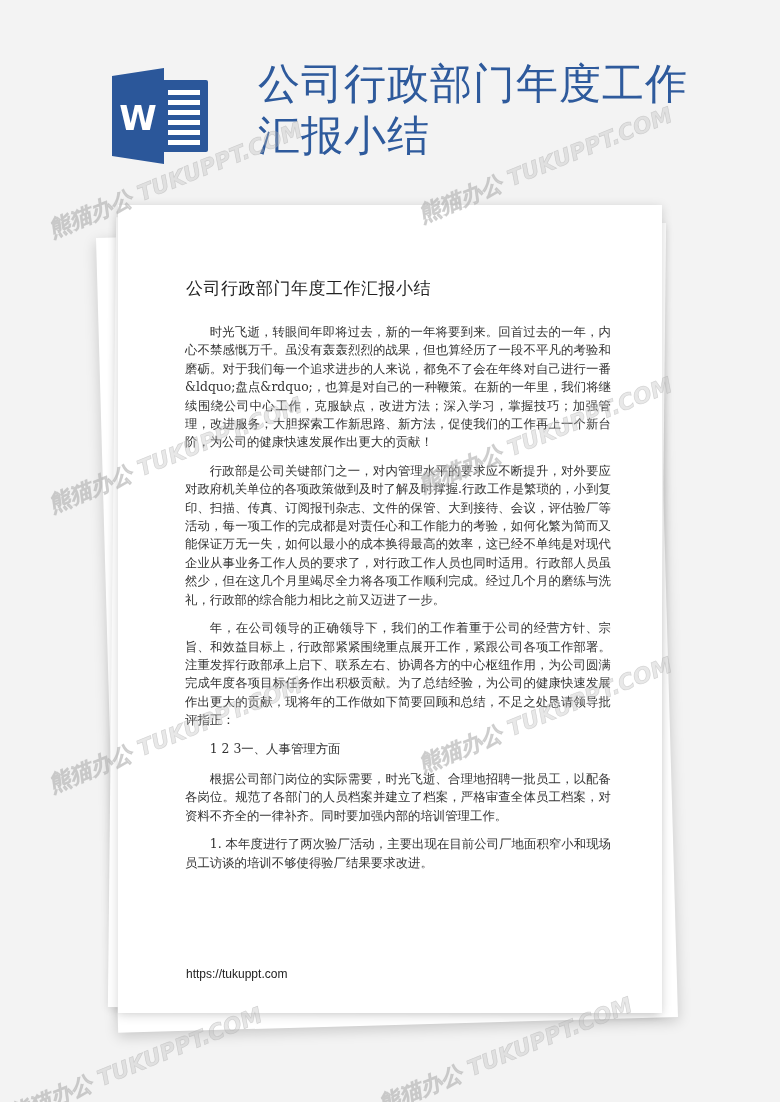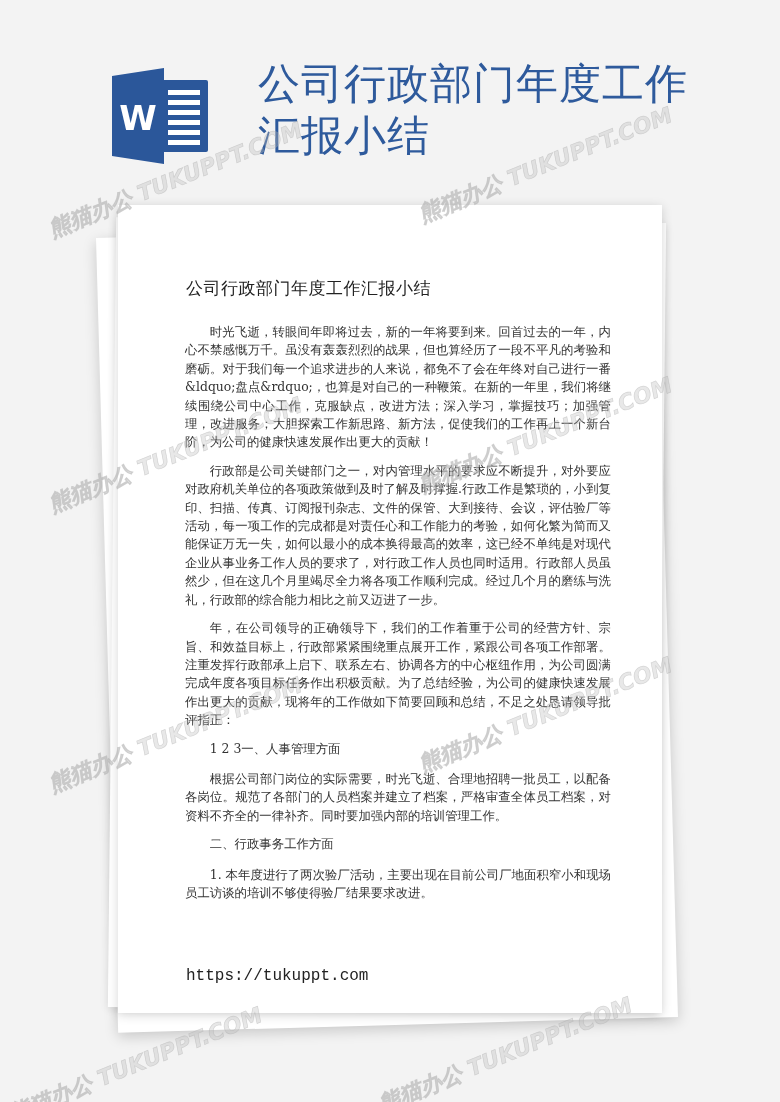--- a/index.html
+++ b/index.html
@@ -32,22 +32,22 @@
     .doc-title {
       position: absolute; left: 68px; top: 72px;
       font-family: "DejaVu Sans", "Liberation Sans", sans-serif;
       font-size: 17px; color: #222; letter-spacing: 0.5px;
     }
     .body { position: absolute; left: 67px; top: 118px; width: 438px; color: #333; }
     .para { font-size: 12.4px; line-height: 18.4px; text-align: justify; margin: 0 12px 10px 0; text-indent: 2em; word-break: break-all; }
     .para.heading { text-indent: 2em; margin-bottom: 12px; }
     .footer-url {
       position: absolute; left: 68px; top: 762px;
-      font-family: Liberation Mono, monospace;
-      font-size: 16px; color: #222;
+      font-family: Liberation Sans, sans-serif;
+      font-size: 12px; color: #222;
     }
     .watermark {
       position: absolute; color: rgba(190,190,190,0.35); font-style: italic;
       font-family: "DejaVu Sans", sans-serif; font-size: 22px; font-weight: bold;
       transform: rotate(-22deg); white-space: nowrap; pointer-events: none;
       -webkit-text-stroke: 0.6px rgba(170,170,170,0.45);
     }
   </style>
 </head>
 <body>
@@ -73,21 +73,20 @@
 <div class="sheet-back2"></div>
 
 <div class="page">
   <div class="doc-title">公司行政部门年度工作汇报小结</div>
   <div class="body">
     <p class="para">时光飞逝，转眼间年即将过去，新的一年将要到来。回首过去的一年，内心不禁感慨万千。虽没有轰轰烈烈的战果，但也算经历了一段不平凡的考验和磨砺。对于我们每一个追求进步的人来说，都免不了会在年终对自己进行一番&amp;ldquo;盘点&amp;rdquo;，也算是对自己的一种鞭策。在新的一年里，我们将继续围绕公司中心工作，克服缺点，改进方法；深入学习，掌握技巧；加强管理，改进服务；大胆探索工作新思路、新方法，促使我们的工作再上一个新台阶，为公司的健康快速发展作出更大的贡献！</p>
     <p class="para">行政部是公司关键部门之一，对内管理水平的要求应不断提升，对外要应对政府机关单位的各项政策做到及时了解及时撑握.行政工作是繁琐的，小到复印、扫描、传真、订阅报刊杂志、文件的保管、大到接待、会议，评估验厂等活动，每一项工作的完成都是对责任心和工作能力的考验，如何化繁为简而又能保证万无一失，如何以最小的成本换得最高的效率，这已经不单纯是对现代企业从事业务工作人员的要求了，对行政工作人员也同时适用。行政部人员虽然少，但在这几个月里竭尽全力将各项工作顺利完成。经过几个月的磨练与洗礼，行政部的综合能力相比之前又迈进了一步。</p>
     <p class="para">年，在公司领导的正确领导下，我们的工作着重于公司的经营方针、宗旨、和效益目标上，行政部紧紧围绕重点展开工作，紧跟公司各项工作部署。注重发挥行政部承上启下、联系左右、协调各方的中心枢纽作用，为公司圆满完成年度各项目标任务作出积极贡献。为了总结经验，为公司的健康快速发展作出更大的贡献，现将年的工作做如下简要回顾和总结，不足之处恳请领导批评指正：</p>
     <p class="para heading">1 2 3一、人事管理方面</p>
     <p class="para">根据公司部门岗位的实际需要，时光飞逝、合理地招聘一批员工，以配备各岗位。规范了各部门的人员档案并建立了档案，严格审查全体员工档案，对资料不齐全的一律补齐。同时要加强内部的培训管理工作。</p>
-    <p class="para heading">二、行政事务工作方面</p>
     <p class="para">1. 本年度进行了两次验厂活动，主要出现在目前公司厂地面积窄小和现场员工访谈的培训不够使得验厂结果要求改进。</p>
   </div>
   <div class="footer-url">https://tukuppt.com</div>
 </div>
 
 <div class="watermark" style="left:40px; top:165px;">熊猫办公 TUKUPPT.COM</div>
 <div class="watermark" style="left:410px; top:150px;">熊猫办公 TUKUPPT.COM</div>
 <div class="watermark" style="left:40px; top:440px;">熊猫办公 TUKUPPT.COM</div>
 <div class="watermark" style="left:410px; top:420px;">熊猫办公 TUKUPPT.COM</div>
 <div class="watermark" style="left:40px; top:720px;">熊猫办公 TUKUPPT.COM</div>

